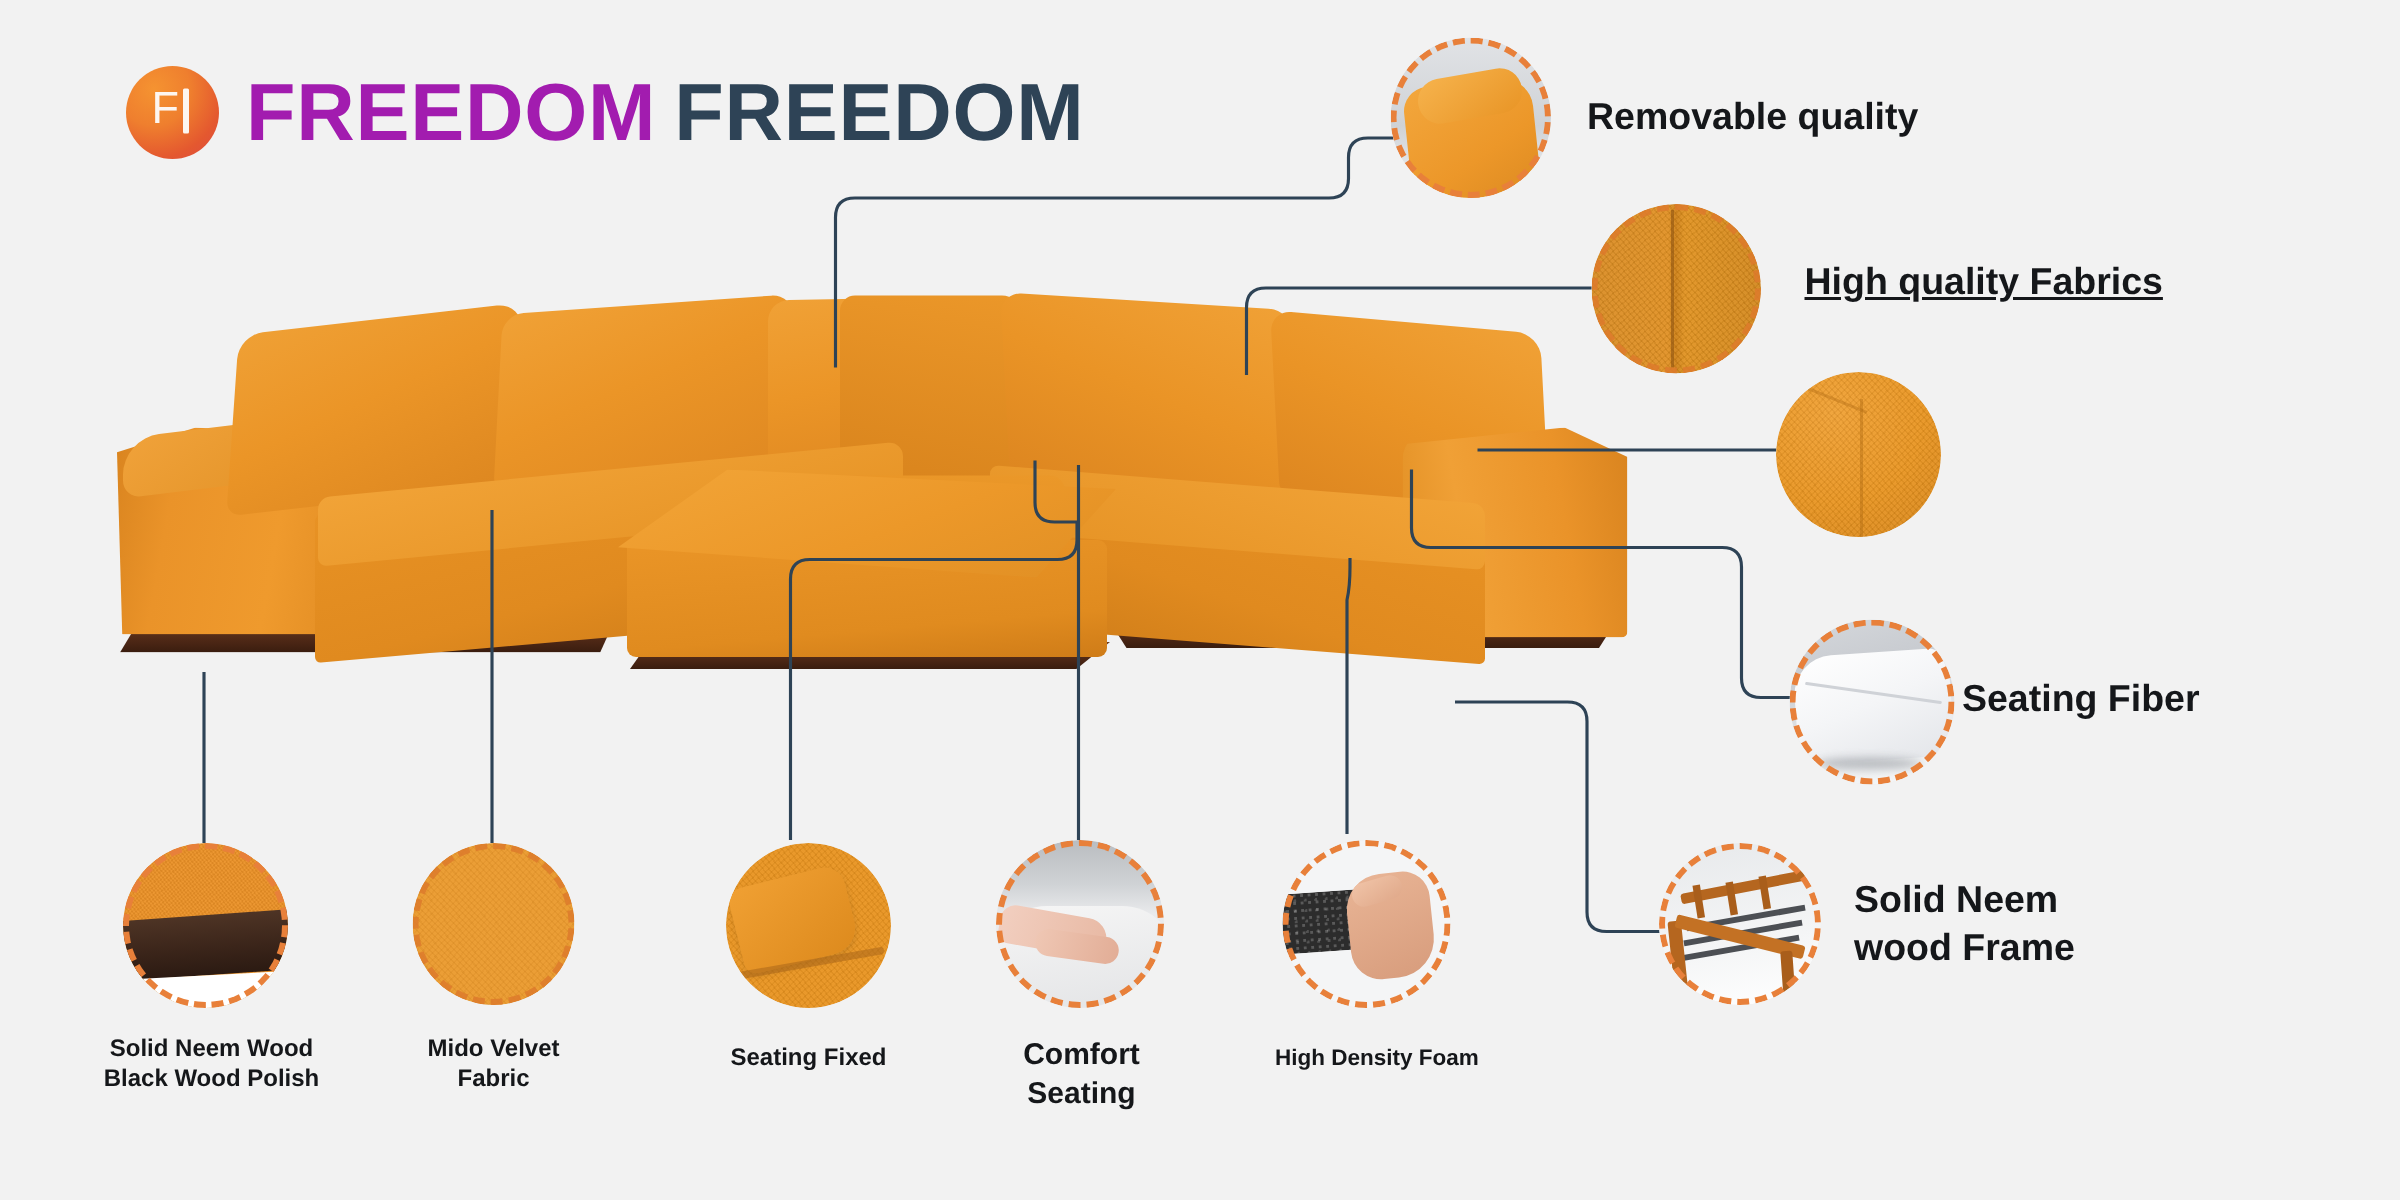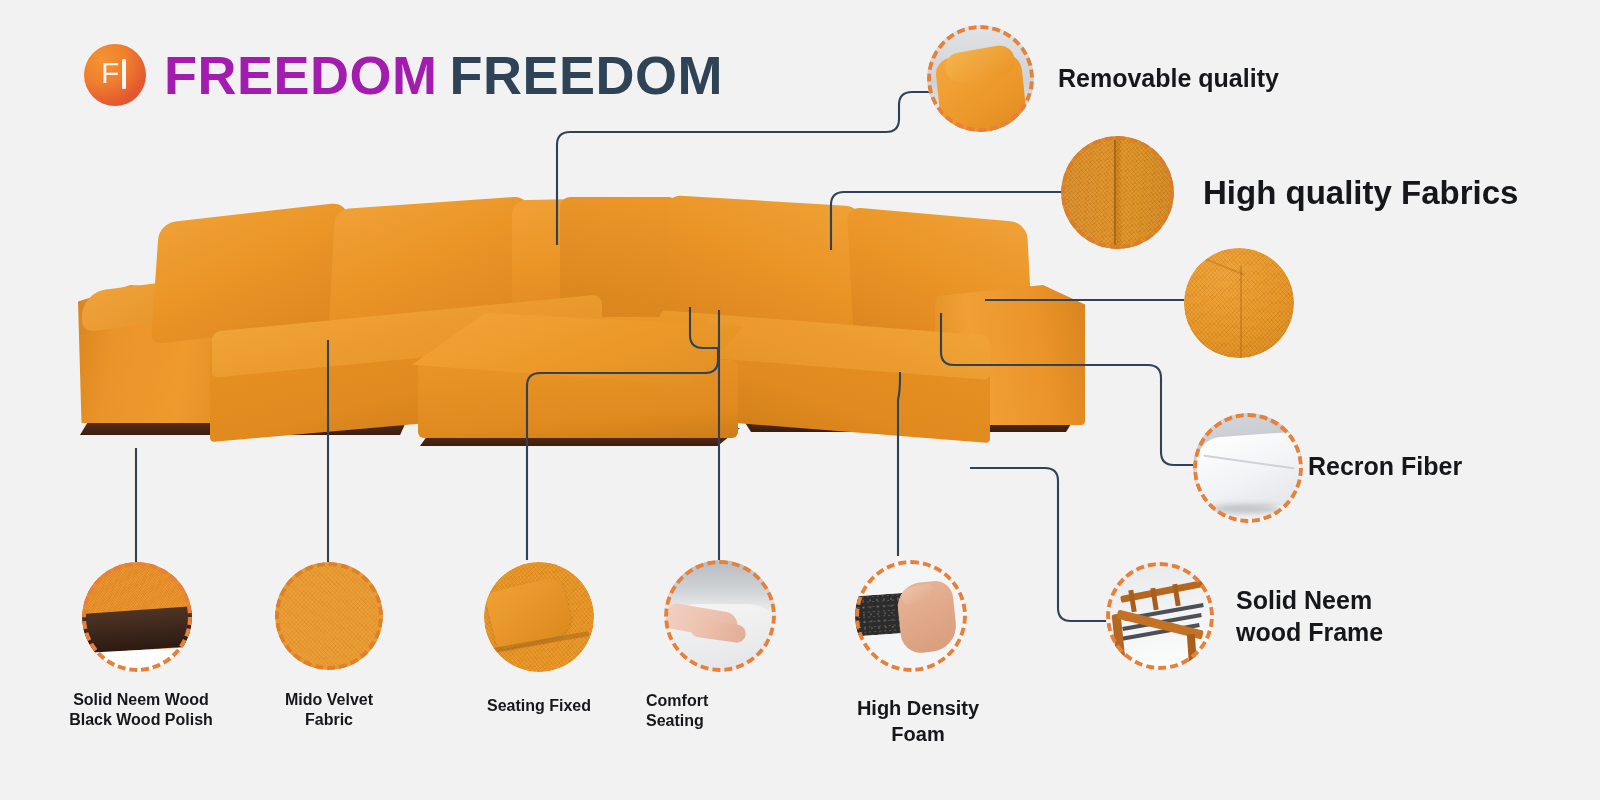--- a/index.html
+++ b/index.html
@@ -304,34 +304,34 @@
       <div style="position:absolute;left:44px;top:22px;width:56px;height:70px;
                   background:linear-gradient(160deg,#e9b596,#d79c7c);
                   border-radius:24px 18px 26px 20px;transform:rotate(-6deg);"></div>
       <div style="position:absolute;left:46px;top:26px;width:34px;height:16px;
                   background:linear-gradient(160deg,#f0c3a7,#e0a98a);border-radius:12px;transform:rotate(-16deg);"></div>
     </div>
   </div>
 
   <div class="lbl" style="left:1058px;top:62px;font-size:25px;">Removable quality</div>
 
-  <div class="lbl" style="left:1203px;top:172px;font-size:33px;">High quality Fabrics</div>
-
-
-  <div class="lbl" style="left:1308px;top:450px;font-size:25px;">Recron Fiber</div>
+  <div class="lbl" style="left:1203px;top:172px;font-size:25px;text-decoration:underline;">High quality Fabrics</div>
+
+
+  <div class="lbl" style="left:1308px;top:450px;font-size:25px;">Seating Fiber</div>
 
   <div class="lbl" style="left:1236px;top:584px;font-size:25px;text-align:left;">Solid Neem
 wood Frame</div>
 
   <div class="lbl" style="left:56px;top:690px;font-size:16px;width:170px;text-align:center;">Solid Neem Wood
 Black Wood Polish</div>
 
   <div class="lbl" style="left:254px;top:690px;font-size:16px;width:150px;text-align:center;">Mido Velvet
 Fabric</div>
 
   <div class="lbl" style="left:464px;top:696px;font-size:16px;width:150px;text-align:center;">Seating Fixed</div>
 
-  <div class="lbl" style="left:646px;top:691px;font-size:16px;width:150px;">Comfort
+  <div class="lbl" style="left:646px;top:691px;font-size:20px;width:150px;text-align:center;">Comfort
 Seating</div>
 
-  <div class="lbl" style="left:830px;top:696px;font-size:20px;width:176px;text-align:center;">High Density Foam</div>
+  <div class="lbl" style="left:830px;top:696px;font-size:15px;width:176px;text-align:center;">High Density Foam</div>
 
 </div>
 
 </body></html>

